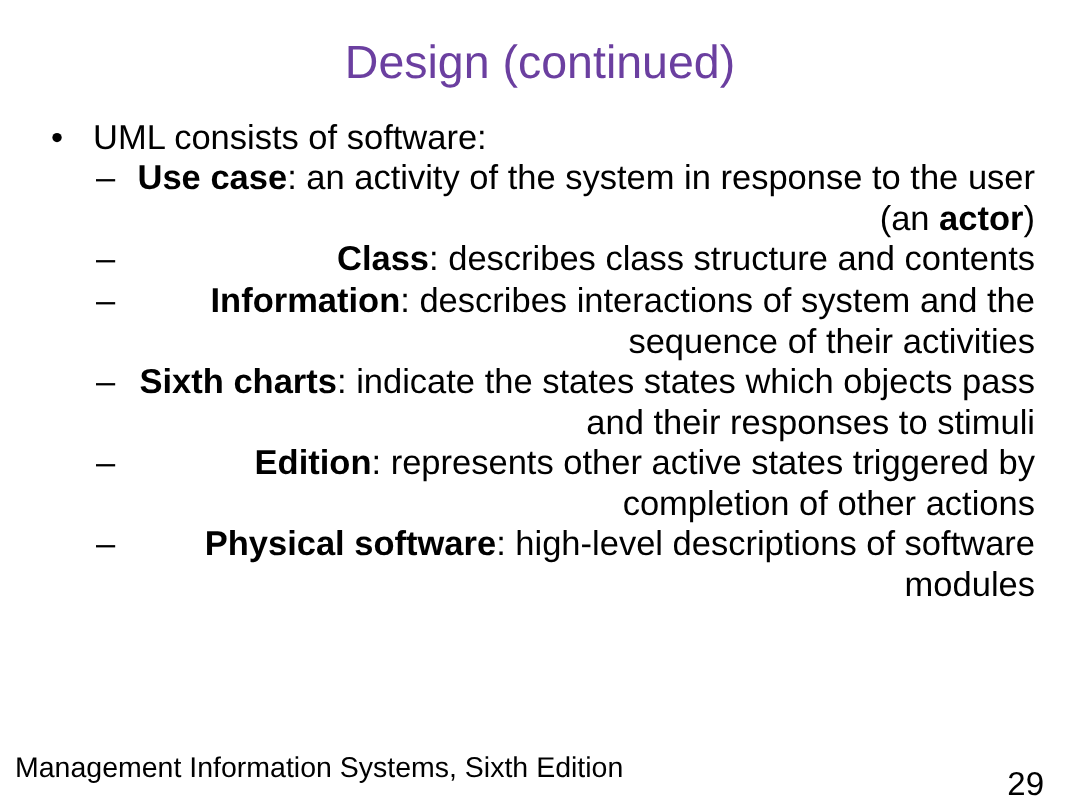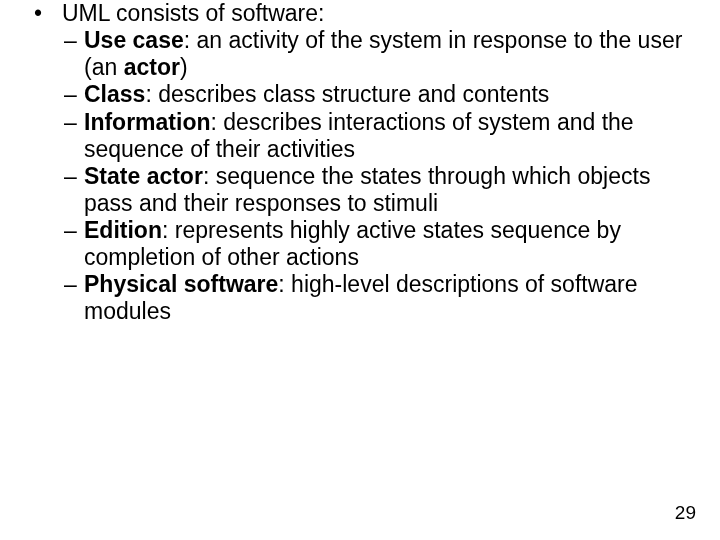--- a/index.html
+++ b/index.html
@@ -45,40 +45,42 @@
   .level2 {
     display: flex;
     padding-left: 30px;
   }
   .level2 .dash {
     width: 20px;
     flex-shrink: 0;
   }
   .level2 .text {
     flex: 1;
+    text-align: right;
   }
   .footer-left {
     position: absolute;
     left: 10px;
     bottom: 16px;
     font-size: 19px;
   }
   .footer-right {
     position: absolute;
     right: 24px;
-    bottom: 16px;
-    font-size: 19px;
+    bottom: 4px;
+    font-size: 22px;
   }
   b { font-weight: bold; }
 </style>
 </head>
 <body>
 
 <div class="slide">
 
+  <div class="title">Design (continued)</div>
 
   <div class="content">
     <div class="level1">
       <div class="bullet">•</div>
       <div class="text">UML consists of software:</div>
     </div>
 
     <div class="level2">
       <div class="dash">–</div>
       <div class="text"><b>Use case</b><span>: an activity of the system in response to the user (an </span><b>actor</b><span>)</span></div>
@@ -89,30 +91,31 @@
       <div class="text"><b>Class</b><span>: describes class structure and contents</span></div>
     </div>
 
     <div class="level2">
       <div class="dash">–</div>
       <div class="text"><b>Information</b><span>: describes interactions of system and the sequence of their activities</span></div>
     </div>
 
     <div class="level2">
       <div class="dash">–</div>
-      <div class="text"><b>State actor</b><span>: sequence the states through which objects pass and their responses to stimuli</span></div>
+      <div class="text"><b>Sixth charts</b><span>: indicate the states states which objects pass and their responses to stimuli</span></div>
     </div>
 
     <div class="level2">
       <div class="dash">–</div>
-      <div class="text"><b>Edition</b><span>: represents highly active states sequence by completion of other actions</span></div>
+      <div class="text"><b>Edition</b><span>: represents other active states triggered by completion of other actions</span></div>
     </div>
 
     <div class="level2">
       <div class="dash">–</div>
       <div class="text"><b>Physical software</b><span>: high-level descriptions of software modules</span></div>
     </div>
 
   </div>
 
+  <div class="footer-left">Management Information Systems, Sixth Edition</div>
   <div class="footer-right">29</div>
 
 </div>
 
 </body></html>

